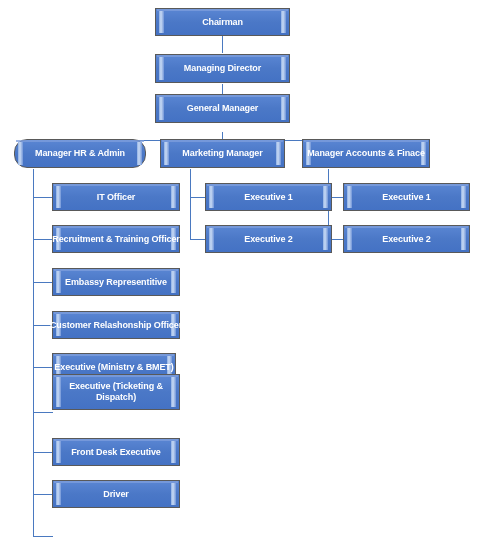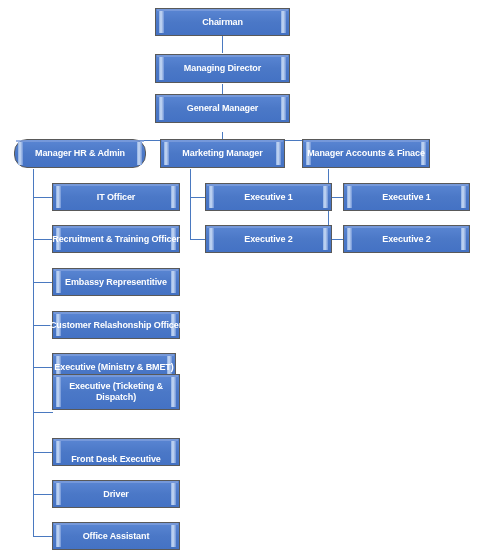--- a/index.html
+++ b/index.html
@@ -175,37 +175,32 @@
     <span class="bevel r"></span>
     <span class="node-label">Executive (Ministry &amp; BMET)</span>
   </div>
 
   <div class="node" style="left:52px; top:374px; width:128px; height:36px;">
     <span class="bevel l"></span>
     <span class="bevel r"></span>
     <span class="node-label wrap">Executive (Ticketing &amp; Dispatch)</span>
   </div>
 
-  <div class="node" style="left:52px; top:438px; width:128px; height:28px;align-items:flex-end;">
+  <div class="node" style="left:52px; top:438px; width:128px; height:28px;">
     <span class="bevel l"></span>
     <span class="bevel r"></span>
     <span class="node-label">Front Desk Executive</span>
   </div>
 
   <div class="node" style="left:52px; top:480px; width:128px; height:28px;">
     <span class="bevel l"></span>
     <span class="bevel r"></span>
     <span class="node-label">Driver</span>
   </div>
 
-  <div class="node" style="left:52px; top:522px; width:128px; height:28px;">
-    <span class="bevel l"></span>
-    <span class="bevel r"></span>
-    <span class="node-label">Office Assistant</span>
-  </div>
 
   <div class="node" style="left:205px; top:183px; width:127px; height:28px;">
     <span class="bevel l"></span>
     <span class="bevel r"></span>
     <span class="node-label">Executive 1</span>
   </div>
 
   <div class="node" style="left:205px; top:225px; width:127px; height:28px;">
     <span class="bevel l"></span>
     <span class="bevel r"></span>

